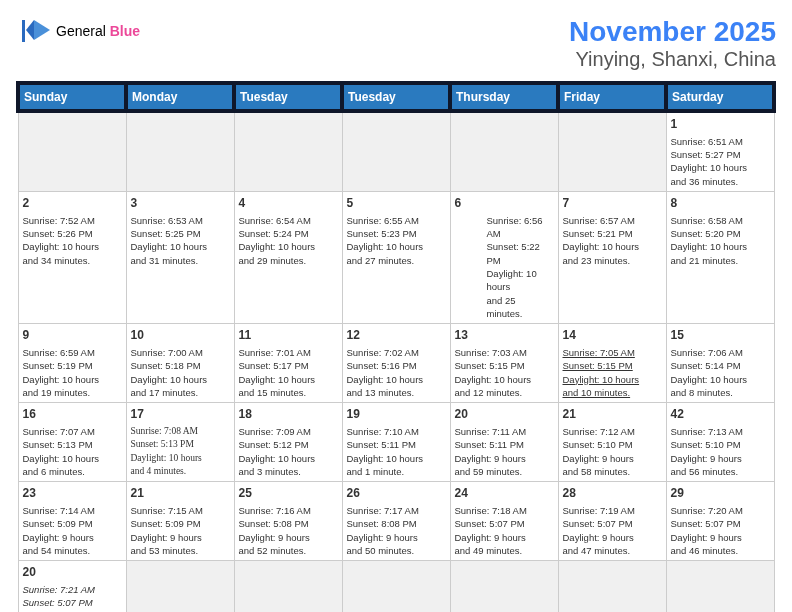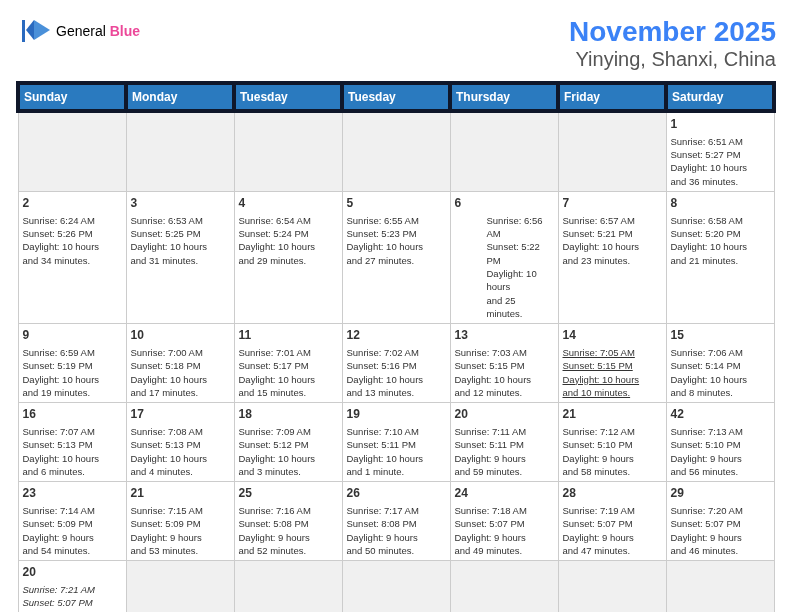--- a/index.html
+++ b/index.html
@@ -127,21 +127,21 @@
           <span class="day-number">1</span>
           <div class="day-info" style="white-space: pre-line;">Sunrise: 6:51 AM
 Sunset: 5:27 PM
 Daylight: 10 hours
 and 36 minutes.</div>
         </td>
       </tr>
       <tr>
         <td>
           <span class="day-number">2</span>
-          <div class="day-info" style="white-space: pre-line;">Sunrise: 6:24 AM
+          <div class="day-info" style="white-space: pre-line;">Sunrise: 7:52 AM
 Sunset: 5:26 PM
 Daylight: 10 hours
 and 34 minutes.</div>
         </td>
         <td>
           <span class="day-number">3</span>
           <div class="day-info" style="white-space: pre-line;">Sunrise: 6:53 AM
 Sunset: 5:25 PM
 Daylight: 10 hours
 and 31 minutes.</div>
@@ -236,21 +236,21 @@
       <tr>
         <td>
           <span class="day-number">16</span>
           <div class="day-info" style="white-space: pre-line;">Sunrise: 7:07 AM
 Sunset: 5:13 PM
 Daylight: 10 hours
 and 6 minutes.</div>
         </td>
         <td>
           <span class="day-number">17</span>
-          <div class="day-info" style="white-space: pre-line;">Sunrise: 7:08 AM
+          <div class="day-info" style="white-space: pre-line; font-family: Liberation Serif, serif;">Sunrise: 7:08 AM
 Sunset: 5:13 PM
 Daylight: 10 hours
 and 4 minutes.</div>
         </td>
         <td>
           <span class="day-number">18</span>
           <div class="day-info" style="white-space: pre-line;">Sunrise: 7:09 AM
 Sunset: 5:12 PM
 Daylight: 10 hours
 and 3 minutes.</div>

